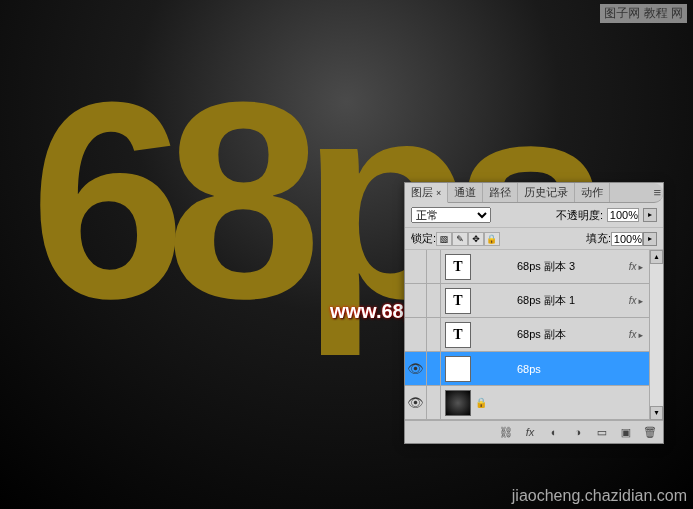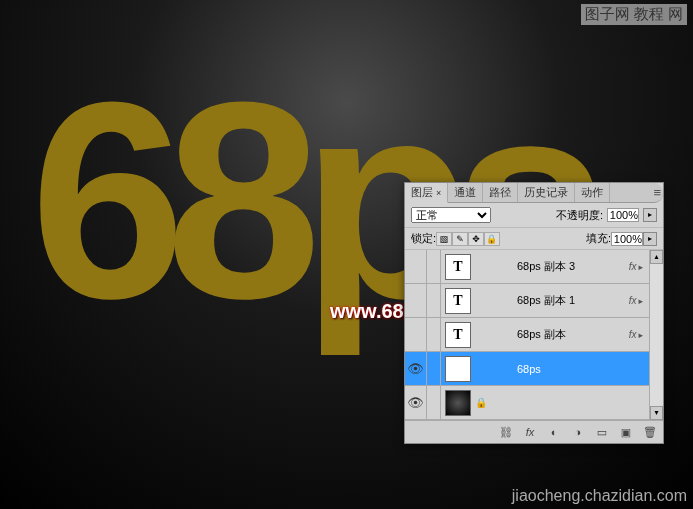--- a/index.html
+++ b/index.html
@@ -33,21 +33,21 @@
       color: #fff;
       font-size: 20px;
       text-shadow: 0 0 3px #f00, 1px 1px 2px #000;
       font-weight: bold;
     }
     .top-watermark {
       position: absolute;
       top: 4px;
       right: 6px;
       background: rgba(255,255,255,0.5);
-      font-size: 15px;
+      font-size: 12px;
       padding: 1px 4px;
       color: #333;
     }
     .bottom-watermark {
       position: absolute;
       bottom: 4px;
       right: 6px;
       color: #aaa;
       font-size: 16px;
     }

